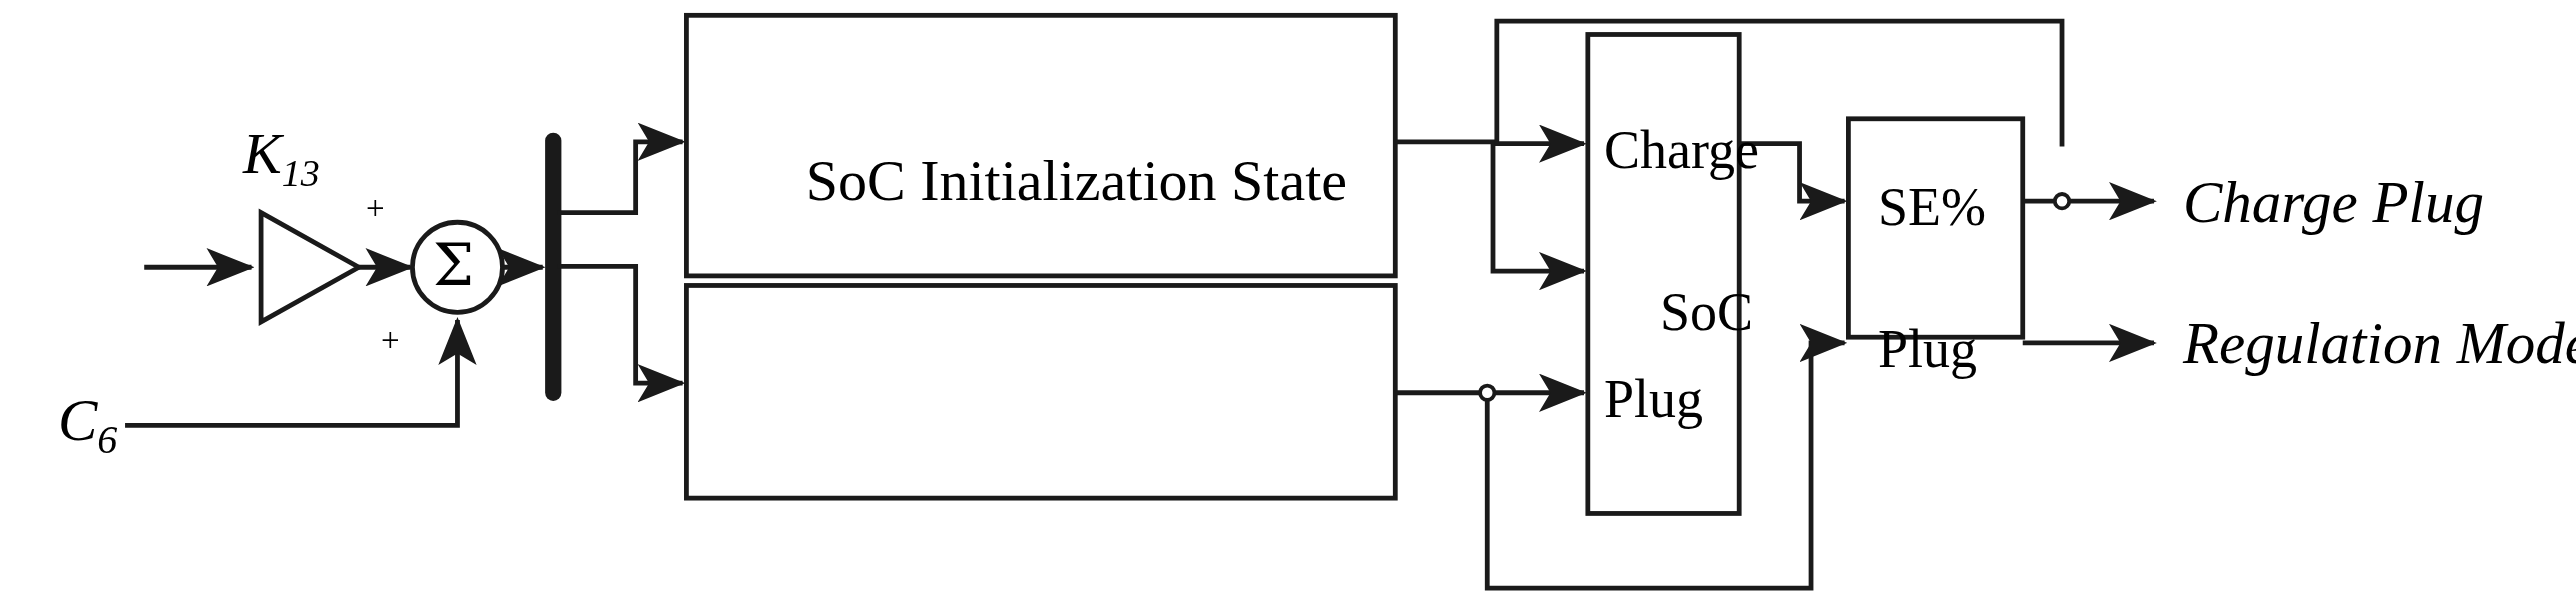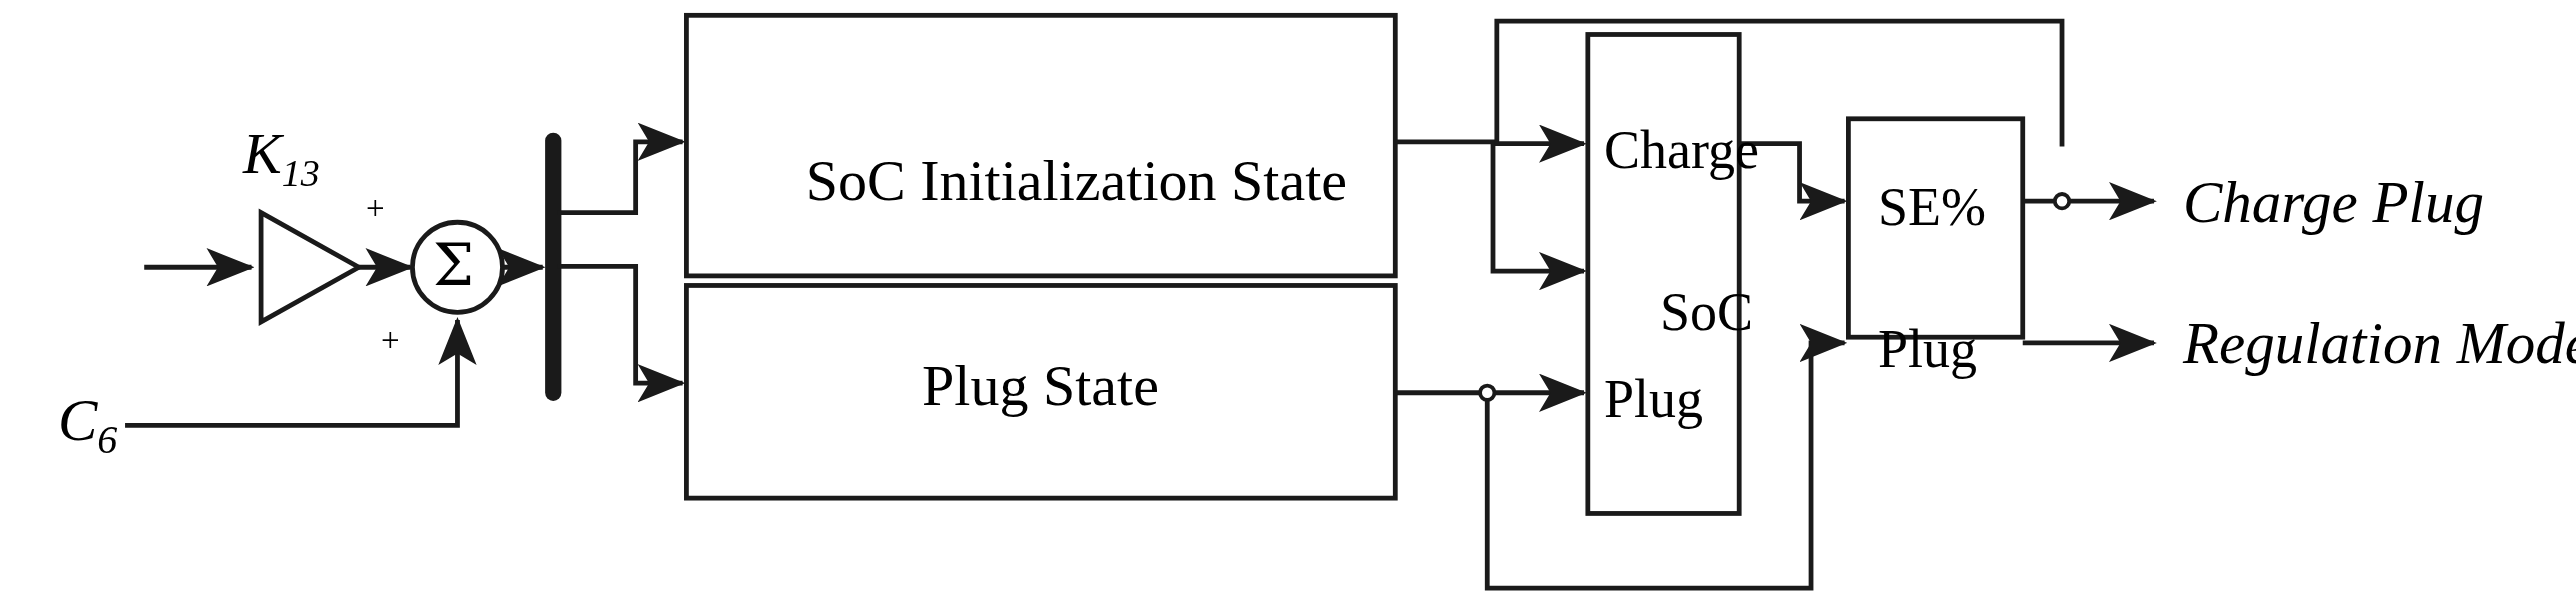--- a/index.html
+++ b/index.html
@@ -127,21 +127,20 @@
   <div class="lbl gain-label" style="left:243px; top:125px;"><span>K</span><span class="sub">13</span></div>
 
   <div class="lbl sigma-glyph" style="left:433px; top:236px;">Σ</div>
 
   <div class="lbl sign-label" style="left:366px; top:192px;">+</div>
 
   <div class="lbl sign-label" style="left:381px; top:324px;">+</div>
 
   <div class="lbl block-title" style="left:734px; top:112px; width:613px; text-align:right;margin-top:40px;">SoC Initialization State</div>
 
-  <div class="lbl block-title" style="left:734px; top:357px; width:613px; text-align:center;">Plug State</div>
 
   <div class="lbl port-label" style="left:1604px; top:123px;">Charge</div>
 
   <div class="lbl port-label" style="left:1660px; top:251px;margin-top:34px;">SoC</div>
 
   <div class="lbl port-label" style="left:1604px; top:372px;">Plug</div>
 
   <div class="lbl port-label" style="left:1878px; top:180px;text-align:center;">SE%</div>
 
   <div class="lbl port-label" style="left:1878px; top:322px;">Plug</div>

